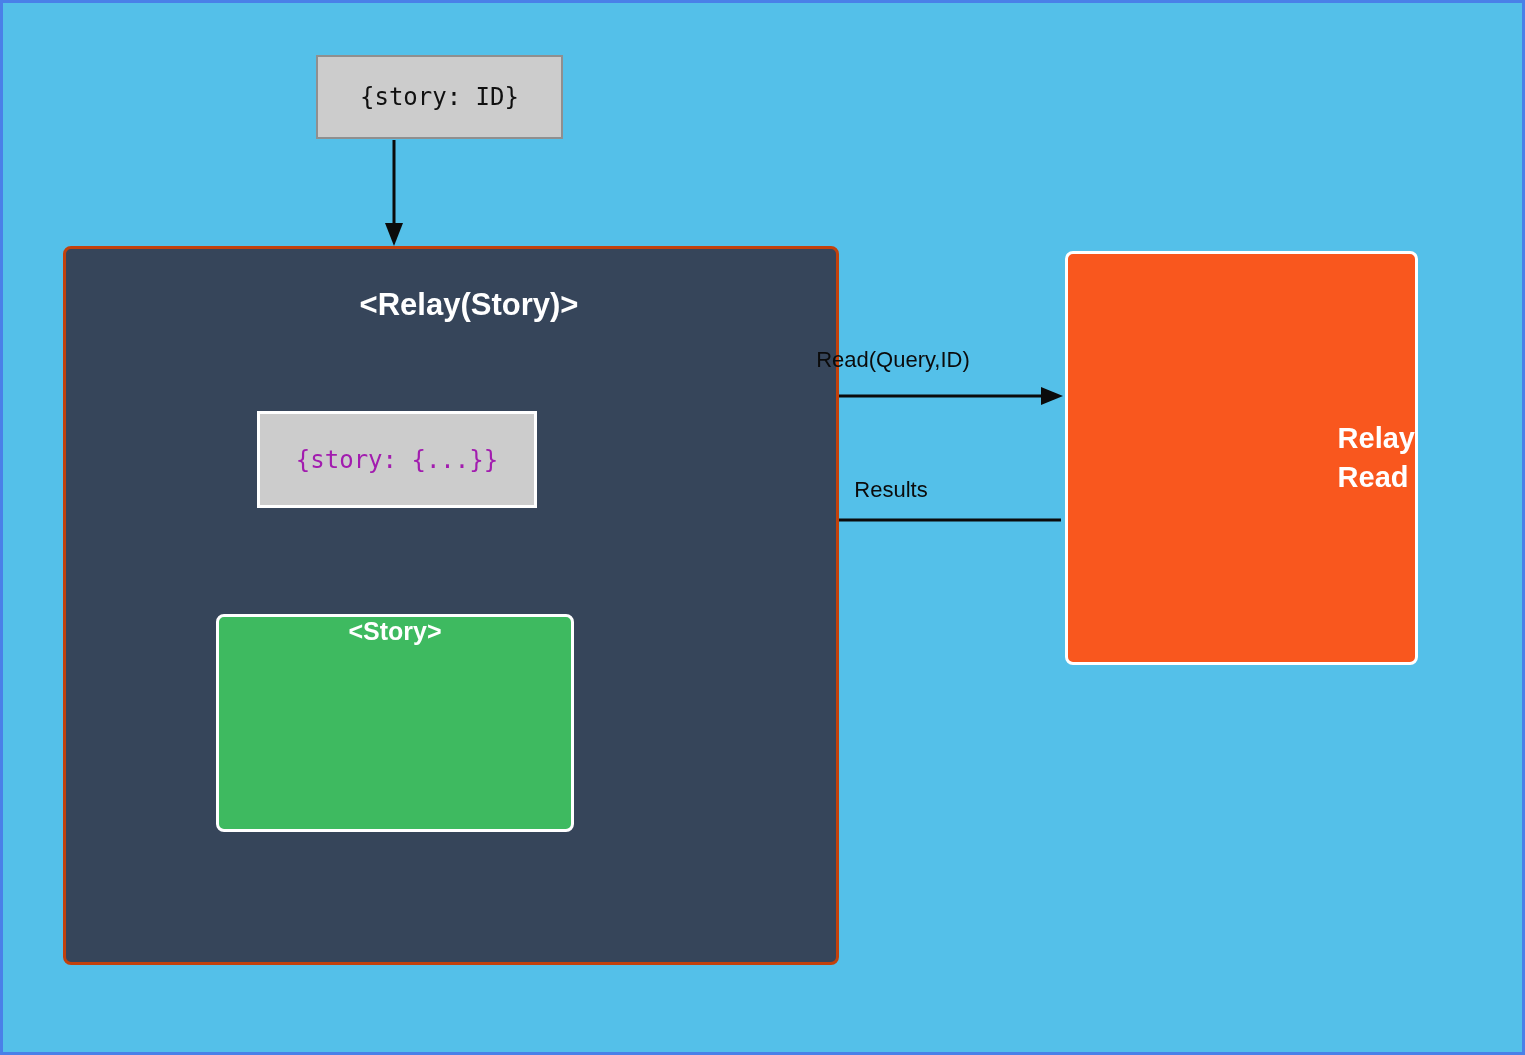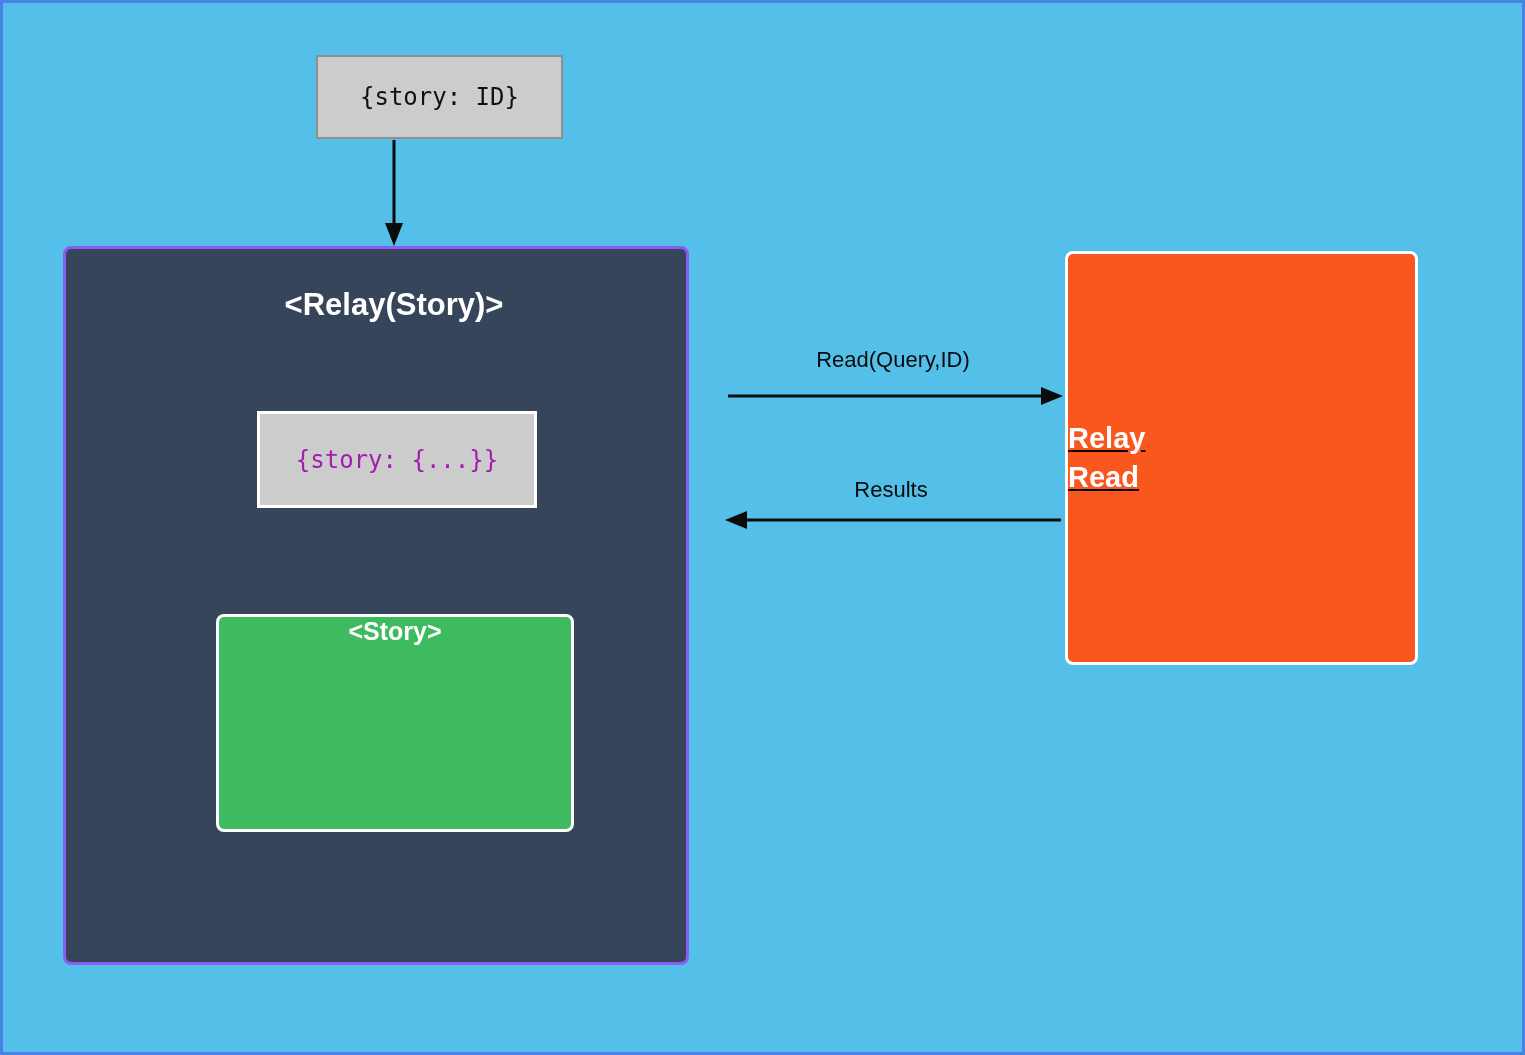--- a/index.html
+++ b/index.html
@@ -36,23 +36,23 @@
 
   .input-box{
     position:absolute;left:268px;top:52px;width:247px;height:84px;
     background:var(--box-gray);
     border:2px solid var(--box-gray-border);
     display:flex;align-items:center;justify-content:center;
     font-family:"DejaVu Sans Mono", monospace;
     font-size:24px;color:#101010;margin-left:45px;
   }
   .relay-container{
-    position:absolute;left:60px;top:243px;width:626px;height:719px;
+    position:absolute;left:60px;top:243px;width:776px;height:719px;
     background:var(--container-dark);
-    border:3px solid #8b5cf6;
+    border:3px solid #c2410c;
     border-radius:8px;
     padding-left:36px;
   }
   .relay-title{
     margin-top:38px;
     text-align:center;
     color:var(--text-white);
     font-size:31px;font-weight:bold;
   }
   .props-box{
@@ -70,21 +70,21 @@
     border-radius:8px;
     display:flex;align-items:flex-start;justify-content:center;
     color:var(--text-white);
     font-size:25px;font-weight:bold;
   }
   .store-box{
     position:absolute;left:1062px;top:248px;width:353px;height:414px;
     background:var(--store-orange);
     border:3px solid #ffffff;
     border-radius:8px;
-    display:flex;align-items:center;justify-content:flex-start;text-decoration:underline;
+    display:flex;align-items:center;justify-content:flex-end;
   }
   .store-label{
     color:var(--text-white);
     font-size:29px;font-weight:bold;line-height:1.35;
     text-align:left;
   }
   .store-label span{display:block;}
   .arrow-label{
     position:absolute;width:340px;text-align:center;
     color:var(--label-black);

